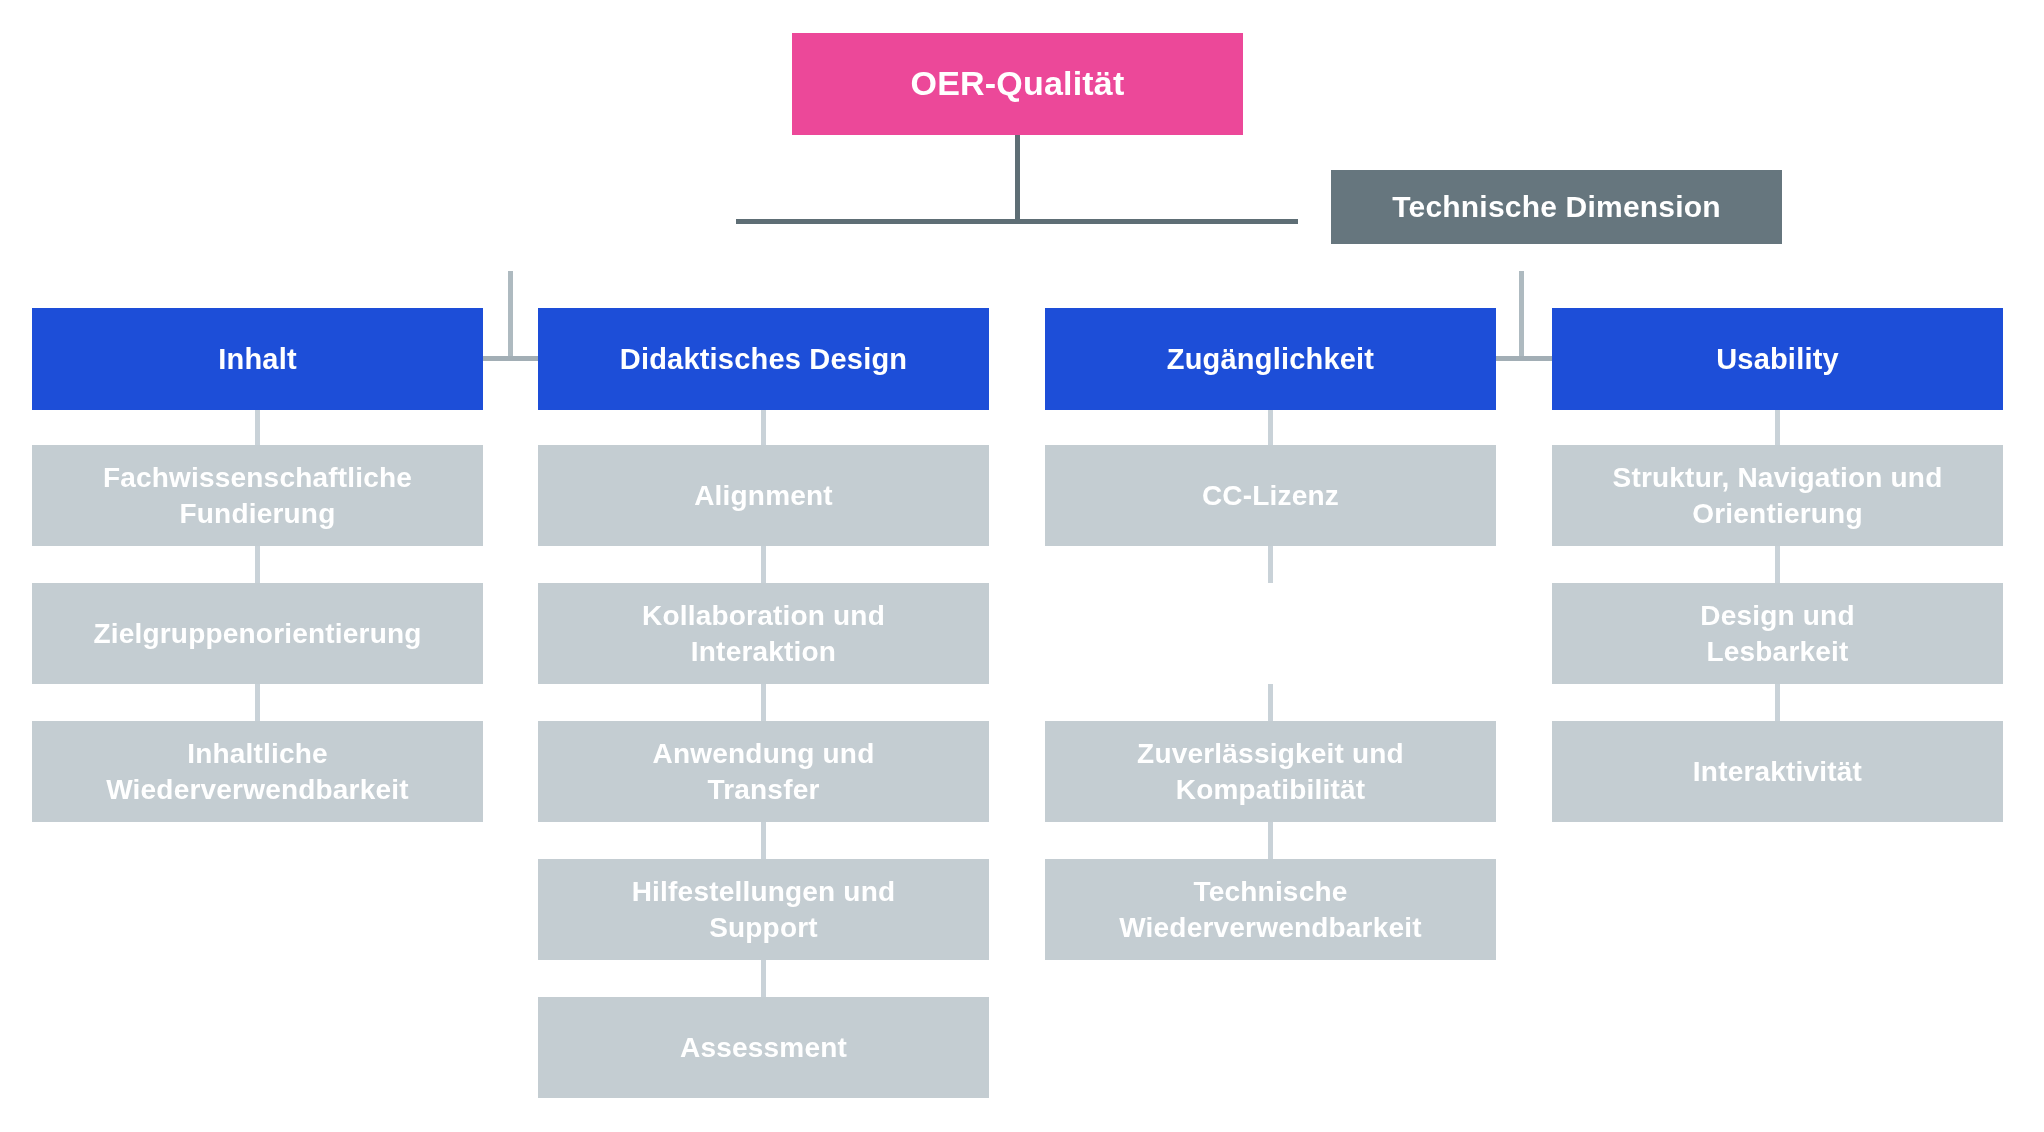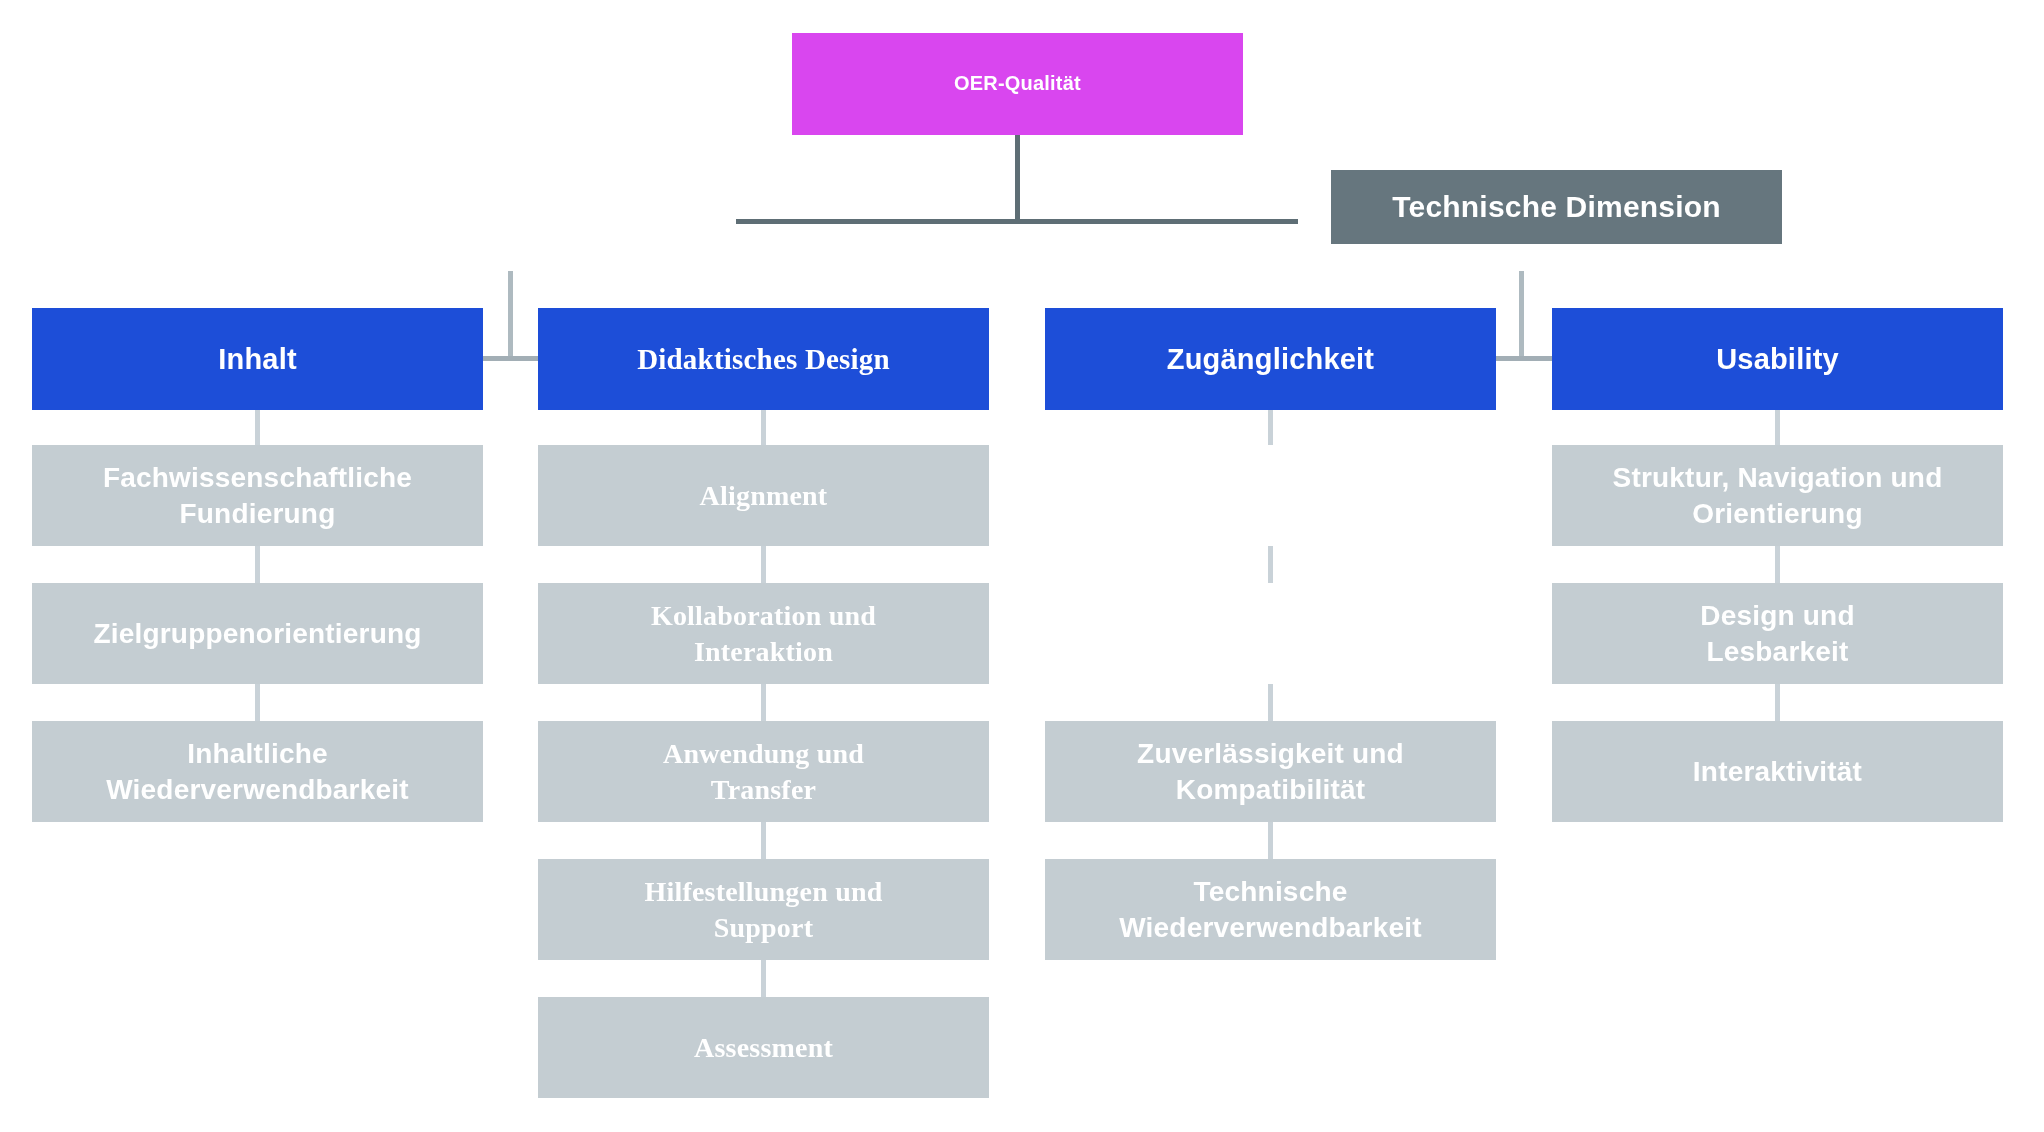--- a/index.html
+++ b/index.html
@@ -13,36 +13,36 @@
   .box{
     position:absolute;
     display:flex;align-items:center;justify-content:center;
     text-align:center;
     color:#ffffff;
     font-weight:700;
     white-space:pre-line;
     line-height:1.27;
     letter-spacing:0.2px;
   }
-  .lvl-root{background:#d946ef;font-size:20px;}
+  .lvl-root{background:#ec4899;font-size:34px;}
   .lvl-dim {background:#66767E;font-size:30px;}
   .lvl-cat {background:#1d4ed8;font-size:29px;}
   .lvl-crit{background:#C4CDD2;font-size:28px;}
   .line{position:absolute;}
   .line-dark  {background:#5E6E75;}
   .line-drop  {background:#AEBAC0;}
   .line-bridge{background:#A2AEB5;}
   .line-col   {background:#C9D2D8;}
 
   
   .n-root{left:792px;top:33px;width:451px;height:102px;}
   .n-paed{left:285px;top:170px;width:451px;height:102px;}
   .n-tech{left:1331px;top:170px;width:451px;height:74px;}
 
-  .col1{left:32px;}  .col2{left:538px;font-family:Liberation Serif, serif;} .col3{left:1045px;} .col4{left:1552px;}
+  .col1{left:32px;}  .col2{left:538px;} .col3{left:1045px;} .col4{left:1552px;}
   .cat{top:308px;width:451px;height:102px;}
   .row1{top:445px;} .row2{top:583px;} .row3{top:721px;} .row4{top:859px;} .row5{top:997px;}
   .crit{width:451px;height:101px;}
 
   
   .c-root-v{left:1015px;top:135px;width:5px;height:89px;}
   .c-root-h{left:736px;top:219px;width:562px;height:5px;}
   .c-paed-v{left:508px;top:271px;width:5px;height:90px;}
   .c-paed-h{left:483px;top:356px;width:55px;height:5px;}
   .c-tech-v{left:1519px;top:271px;width:5px;height:90px;}
@@ -103,20 +103,21 @@
 
   <div class="box lvl-crit crit col2 row1">Alignment</div>
   <div class="box lvl-crit crit col2 row2">Kollaboration und
 Interaktion</div>
   <div class="box lvl-crit crit col2 row3">Anwendung und
 Transfer</div>
   <div class="box lvl-crit crit col2 row5">Assessment</div>
   <div class="box lvl-crit crit col2 row4">Hilfestellungen und
 Support</div>
 
+  <div class="box lvl-crit crit col3 row1">CC-Lizenz</div>
   <div class="box lvl-crit crit col3 row3">Zuverlässigkeit und
 Kompatibilität</div>
   <div class="box lvl-crit crit col3 row4">Technische
 Wiederverwendbarkeit</div>
 
   <div class="box lvl-crit crit col4 row1">Struktur, Navigation und
 Orientierung</div>
   <div class="box lvl-crit crit col4 row2">Design und
 Lesbarkeit</div>
   <div class="box lvl-crit crit col4 row3">Interaktivität</div>

